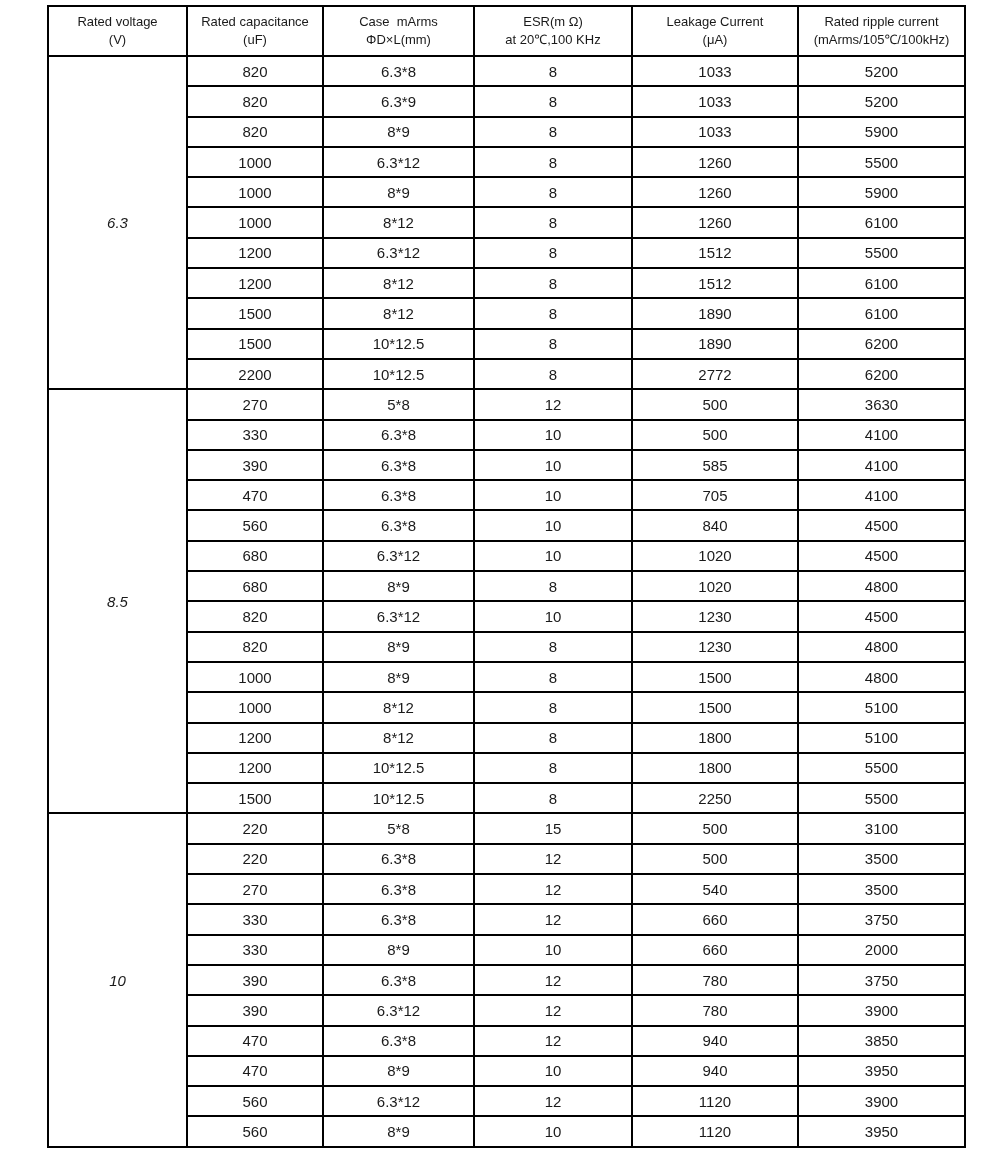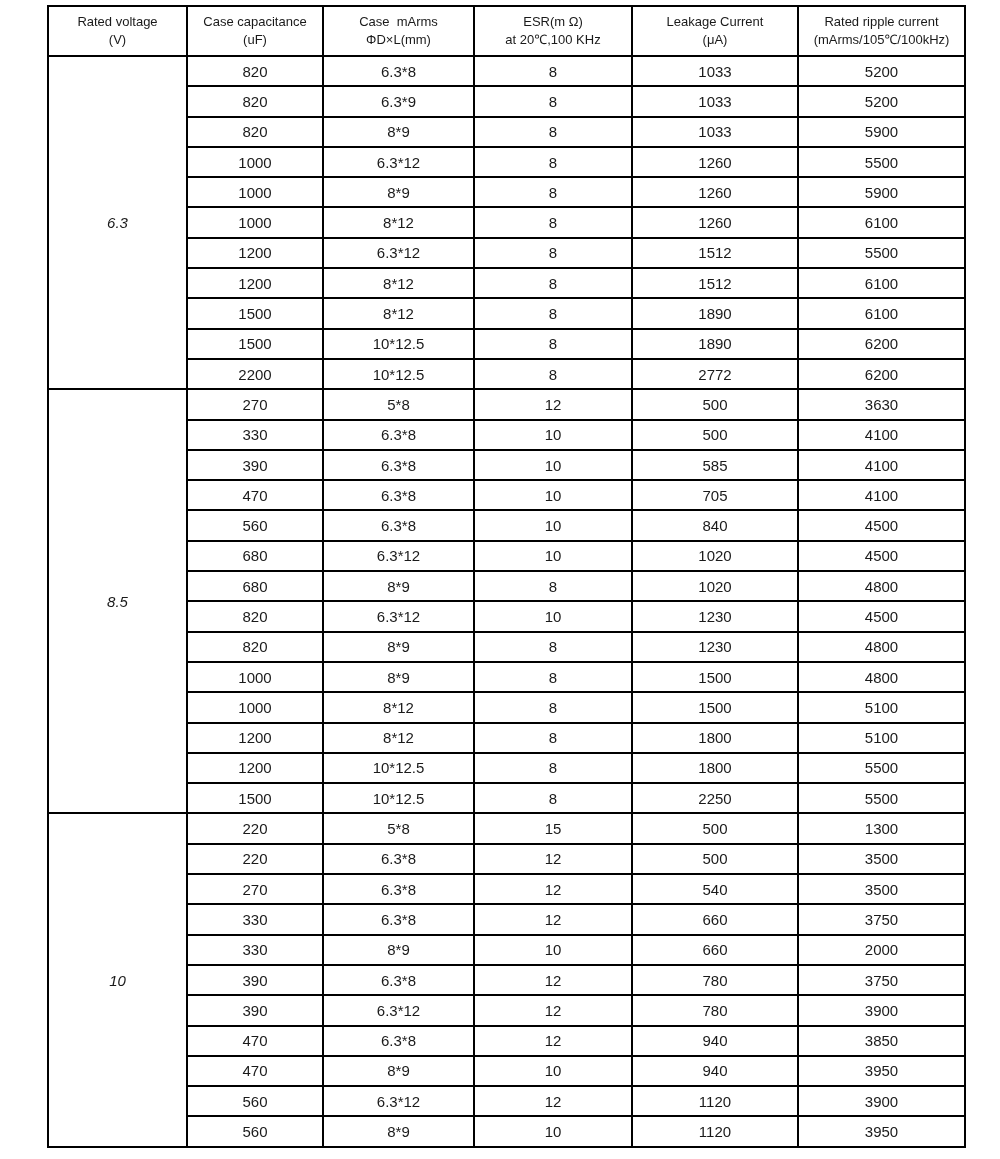--- a/index.html
+++ b/index.html
@@ -62,21 +62,21 @@
       <col style="width:166px">
       <col style="width:167px">
     </colgroup>
     <thead>
         <tr>
           <th>
             <div class="hline">Rated voltage</div>
             <div class="hline">(V)</div>
           </th>
           <th>
-            <div class="hline">Case capacitance</div>
+            <div class="hline">Rated capacitance</div>
             <div class="hline">(uF)</div>
           </th>
           <th>
             <div class="hline">Case  mArms</div>
             <div class="hline">ΦD×L(mm)</div>
           </th>
           <th>
             <div class="hline">ESR(m Ω)</div>
             <div class="hline">at 20℃,100 KHz</div>
           </th>
@@ -267,21 +267,21 @@
           <td>8</td>
           <td>2250</td>
           <td>5500</td>
         </tr>
         <tr>
           <td class="voltage-cell" rowspan="11">10</td>
           <td>220</td>
           <td>5*8</td>
           <td>15</td>
           <td>500</td>
-          <td>1300</td>
+          <td>3100</td>
         </tr>
         <tr>
           <td>220</td>
           <td>6.3*8</td>
           <td>12</td>
           <td>500</td>
           <td>3500</td>
         </tr>
         <tr>
           <td>270</td>

